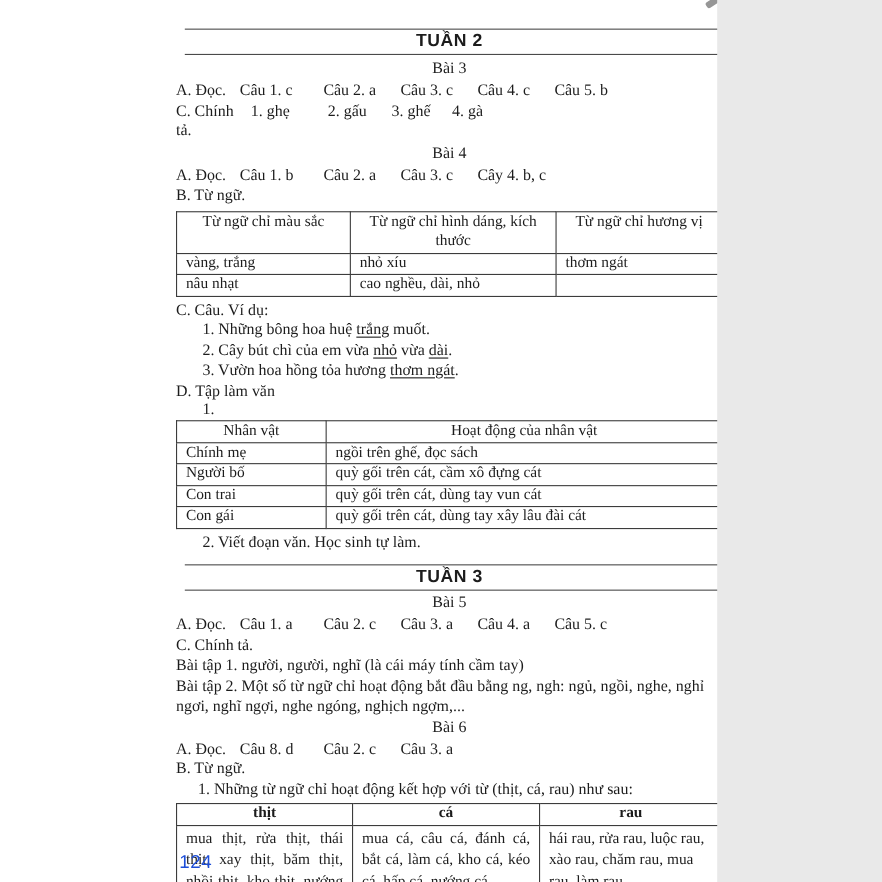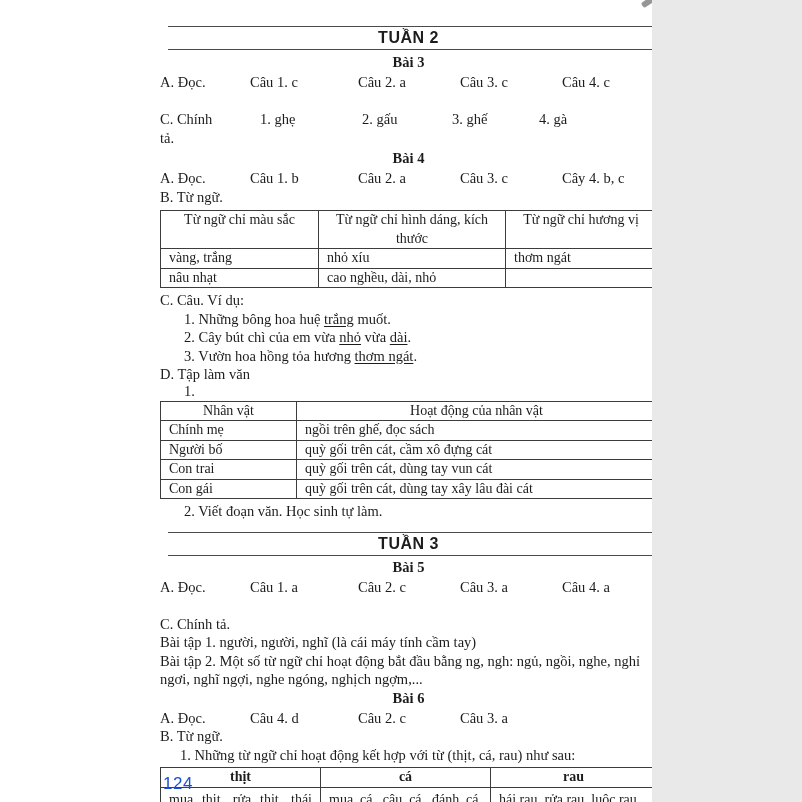--- a/index.html
+++ b/index.html
@@ -14,22 +14,22 @@
   .content{
     position:absolute;left:160px;top:26px;width:497px;
     font-size:14.5px;line-height:18.5px;
   }
   .hrule{height:0;border-top:1.4px solid #4a4a4a;margin-left:8px;margin-right:2px;}
   .week-title{
     font-family:"Liberation Sans", sans-serif;
     font-weight:bold;font-size:16px;text-align:center;
     letter-spacing:.5px;padding:1px 0 2px 0;line-height:19px;
   }
-  .bai-title{font-weight:bold;text-align:center;font-size:14.5px;line-height:19px;margin:1px 0;}
-  .line{line-height:18.5px;gap:32px;}
+  .bai-title{font-weight:normal;text-align:center;font-size:14.5px;line-height:19px;margin:1px 0;}
+  .line{line-height:18.5px;}
   .ind{padding-left:24px;}
   .row6{display:grid;grid-template-columns:58px 76px 70px 70px 70px auto;}
   .row5c{display:grid;grid-template-columns:68px 70px 58px 55px auto;}
   .row5d{display:grid;grid-template-columns:58px 76px 70px 70px auto;}
   .row4{display:grid;grid-template-columns:58px 76px 70px auto;}
   .u{text-decoration:underline;text-underline-offset:2px;margin-top:22px;}
   .b{font-weight:normal;}
   table{border-collapse:collapse;width:100%;font-size:14px;table-layout:fixed;}
   td,th{border:1px solid #3c3c3c;padding:0 8px;font-weight:normal;line-height:18.5px;vertical-align:top;}
   th{text-align:center;}
@@ -193,21 +193,21 @@
       <span>Bài tập 1. </span><span class="b">người, người, nghĩ</span><span> (là cái máy tính cầm tay)</span>
     </div>
     <div class="line">
       <span>Bài tập 2. Một số từ ngữ chỉ hoạt động bắt đầu bằng </span><span class="b">ng, ngh</span><span>: ngủ, ngồi, nghe, nghỉ ngơi, nghĩ ngợi, nghe ngóng, nghịch ngợm,...</span>
     </div>
 
     <div class="bai-title" style="margin-top:0;">Bài 6</div>
 
     <div class="line row4">
       <span>A.  Đọc.</span>
-      <span>Câu 4. d</span>
+      <span>Câu 8. d</span>
       <span>Câu 2. c</span>
       <span>Câu 3. a</span>
     </div>
     <div class="line">B. Từ ngữ.</div>
     <div class="line ind" style="padding-left:20px;">1. Những từ ngữ chỉ hoạt động kết hợp với từ (thịt, cá, rau) như sau:</div>
 
     <table class="t3">
       <colgroup>
           <col style="width:160px">
           <col style="width:170px">

